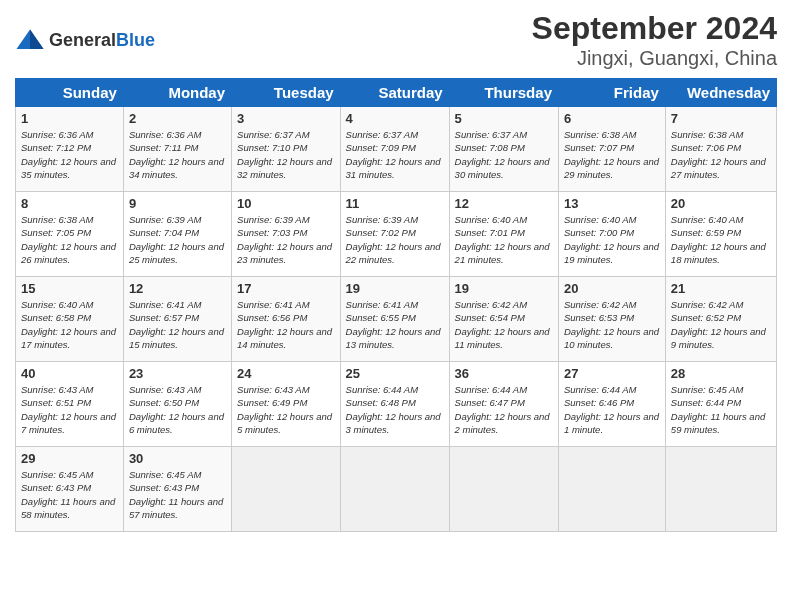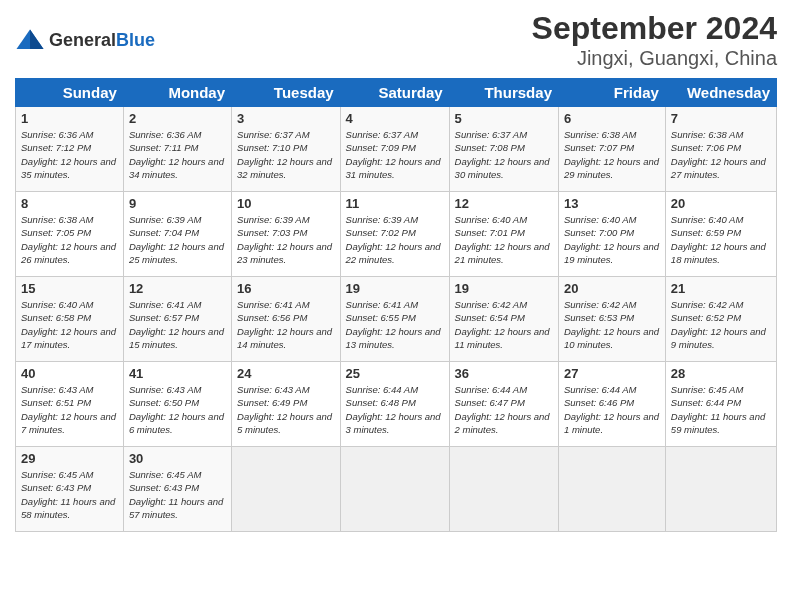--- a/index.html
+++ b/index.html
@@ -181,21 +181,21 @@
         <tr>
           <td>
             <span class="day-num">15</span>
             <div class="day-info">Sunrise: 6:40 AM<br>Sunset: 6:58 PM<br>Daylight: 12 hours and 17 minutes.</div>
           </td>
           <td>
             <span class="day-num">12</span>
             <div class="day-info">Sunrise: 6:41 AM<br>Sunset: 6:57 PM<br>Daylight: 12 hours and 15 minutes.</div>
           </td>
           <td>
-            <span class="day-num">16</span>
+            <span class="day-num">17</span>
             <div class="day-info">Sunrise: 6:41 AM<br>Sunset: 6:56 PM<br>Daylight: 12 hours and 14 minutes.</div>
           </td>
           <td>
             <span class="day-num">19</span>
             <div class="day-info">Sunrise: 6:41 AM<br>Sunset: 6:55 PM<br>Daylight: 12 hours and 13 minutes.</div>
           </td>
           <td>
             <span class="day-num">19</span>
             <div class="day-info">Sunrise: 6:42 AM<br>Sunset: 6:54 PM<br>Daylight: 12 hours and 11 minutes.</div>
           </td>
@@ -207,21 +207,21 @@
             <span class="day-num">21</span>
             <div class="day-info">Sunrise: 6:42 AM<br>Sunset: 6:52 PM<br>Daylight: 12 hours and 9 minutes.</div>
           </td>
         </tr>
         <tr>
           <td>
             <span class="day-num">40</span>
             <div class="day-info">Sunrise: 6:43 AM<br>Sunset: 6:51 PM<br>Daylight: 12 hours and 7 minutes.</div>
           </td>
           <td>
-            <span class="day-num">41</span>
+            <span class="day-num">23</span>
             <div class="day-info">Sunrise: 6:43 AM<br>Sunset: 6:50 PM<br>Daylight: 12 hours and 6 minutes.</div>
           </td>
           <td>
             <span class="day-num">24</span>
             <div class="day-info">Sunrise: 6:43 AM<br>Sunset: 6:49 PM<br>Daylight: 12 hours and 5 minutes.</div>
           </td>
           <td>
             <span class="day-num">25</span>
             <div class="day-info">Sunrise: 6:44 AM<br>Sunset: 6:48 PM<br>Daylight: 12 hours and 3 minutes.</div>
           </td>

